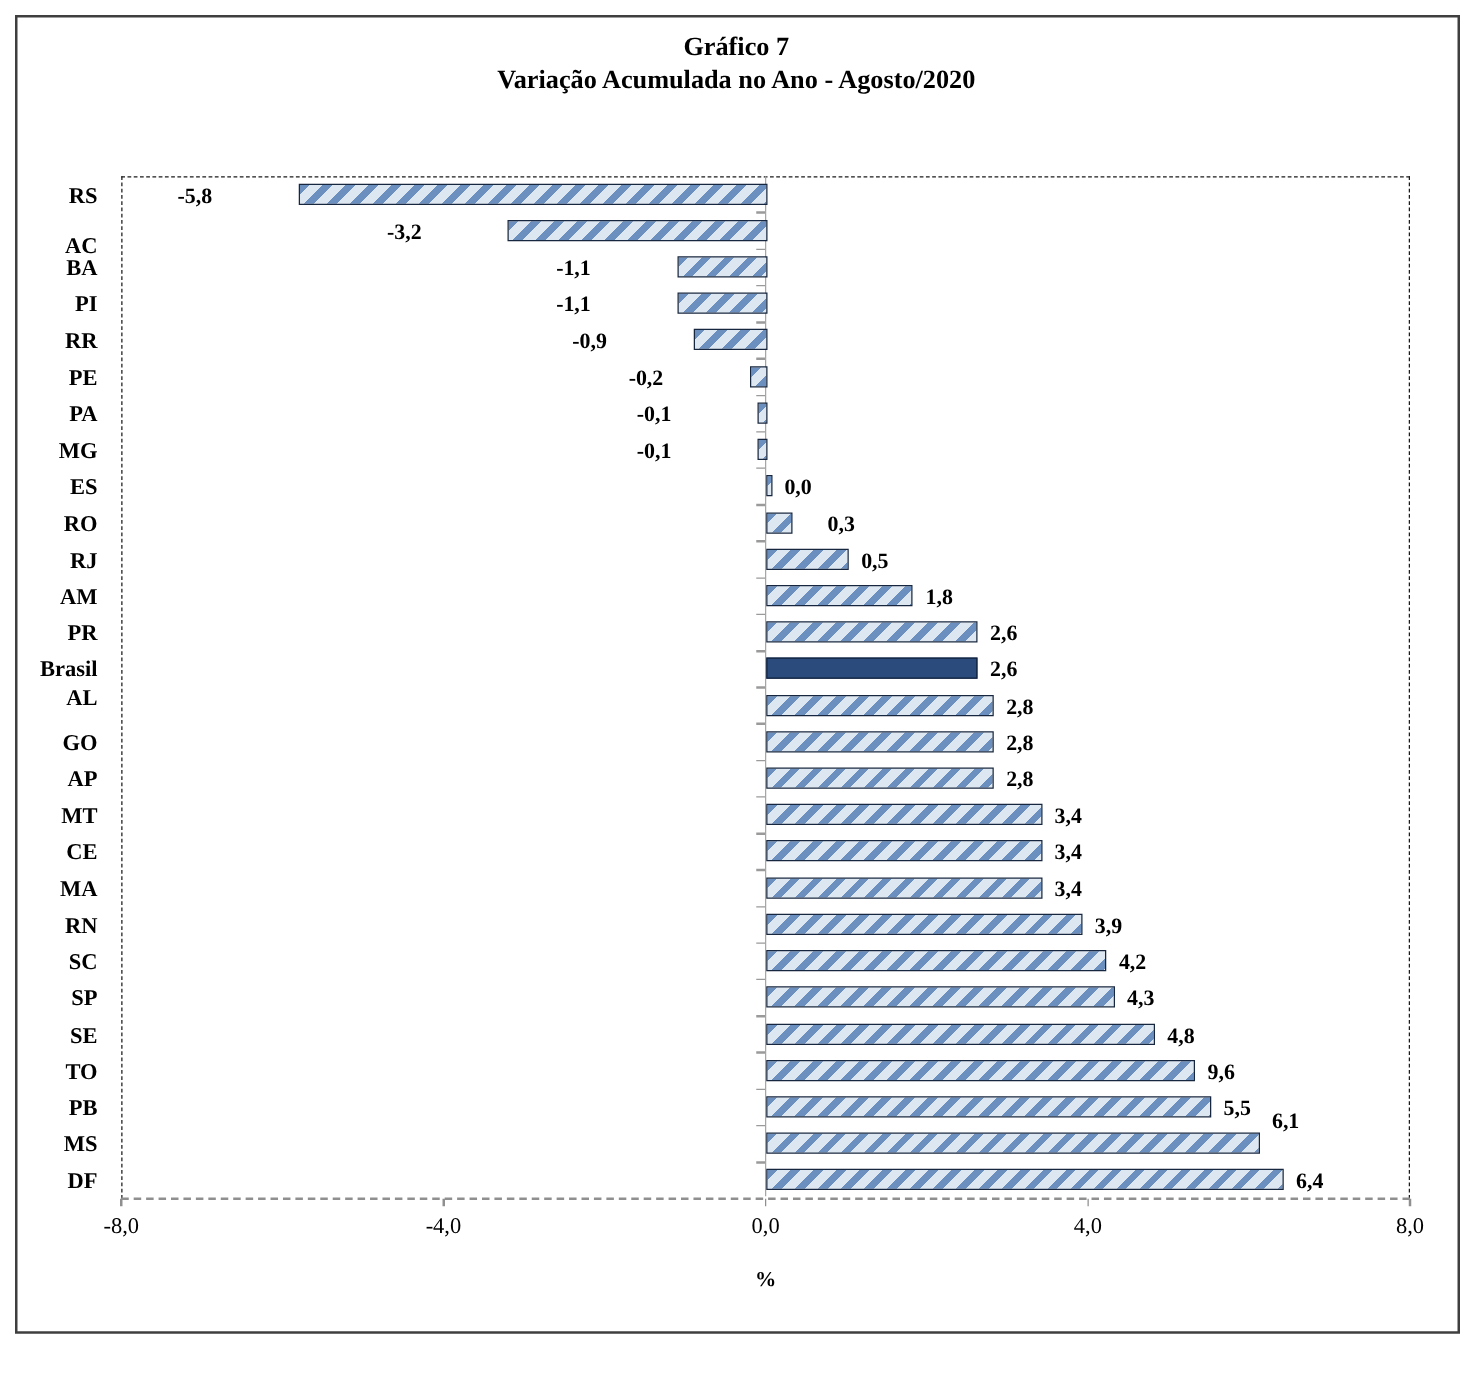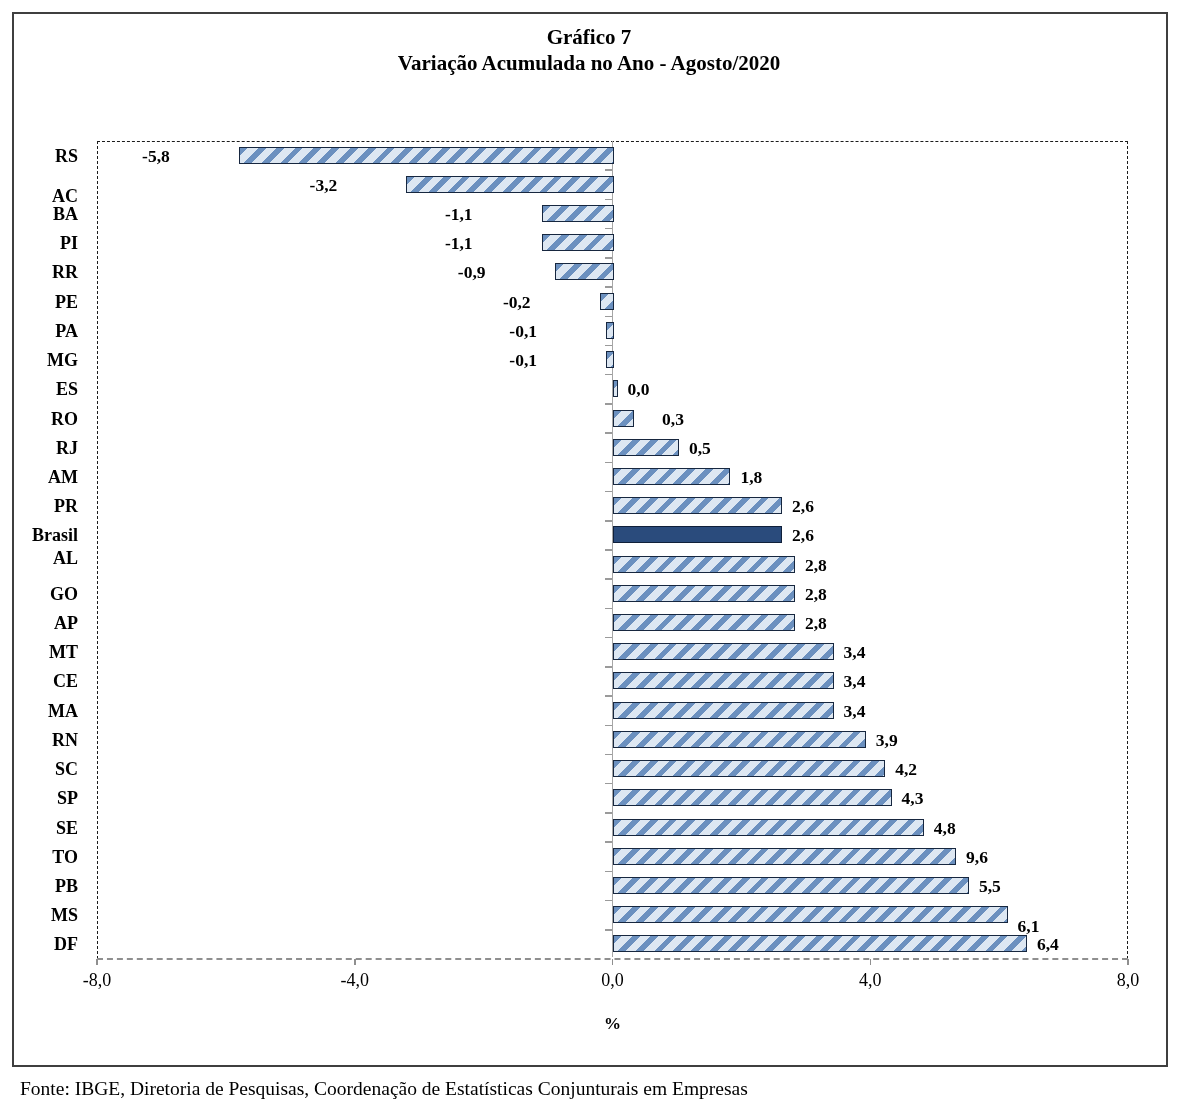--- a/index.html
+++ b/index.html
@@ -159,22 +159,21 @@
       <div class="bar hatch" style="left: 612.5px; top: 818.536px; width: 309.3px;"></div>
       <div class="value-label" style="top: 816.536px; left: 933.8px;">4,8</div>
       <div class="cat-label" style="top: 845.75px;">TO</div>
       <div class="bar hatch" style="left: 612.5px; top: 847.75px; width: 341.519px;"></div>
       <div class="value-label" style="top: 845.75px; left: 966.019px;">9,6</div>
       <div class="cat-label" style="top: 874.964px;">PB</div>
       <div class="bar hatch" style="left: 612.5px; top: 876.964px; width: 354.406px;"></div>
       <div class="value-label" style="top: 874.964px; left: 978.906px;">5,5</div>
       <div class="cat-label" style="top: 904.179px;">MS</div>
       <div class="bar hatch" style="left: 612.5px; top: 906.179px; width: 393.069px;"></div>
-      <div class="value-label" style="top: 915px; left: 1017.57px;">6,1</div>
+      <div class="value-label" style="top: 885px; left: 1017.57px;">6,1</div>
       <div class="cat-label" style="top: 933.393px;">DF</div>
       <div class="bar hatch" style="left: 612.5px; top: 935.393px; width: 412.4px;"></div>
       <div class="value-label" style="top: 933.393px; left: 1036.9px;">6,4</div>
     </div>
 
   <div id="x-axis-title">%</div>
 
-  <div id="footer-note">Fonte: IBGE, Diretoria de Pesquisas, Coordenação de Estatísticas Conjunturais em Empresas</div>
 </div>
 
 </body></html>

